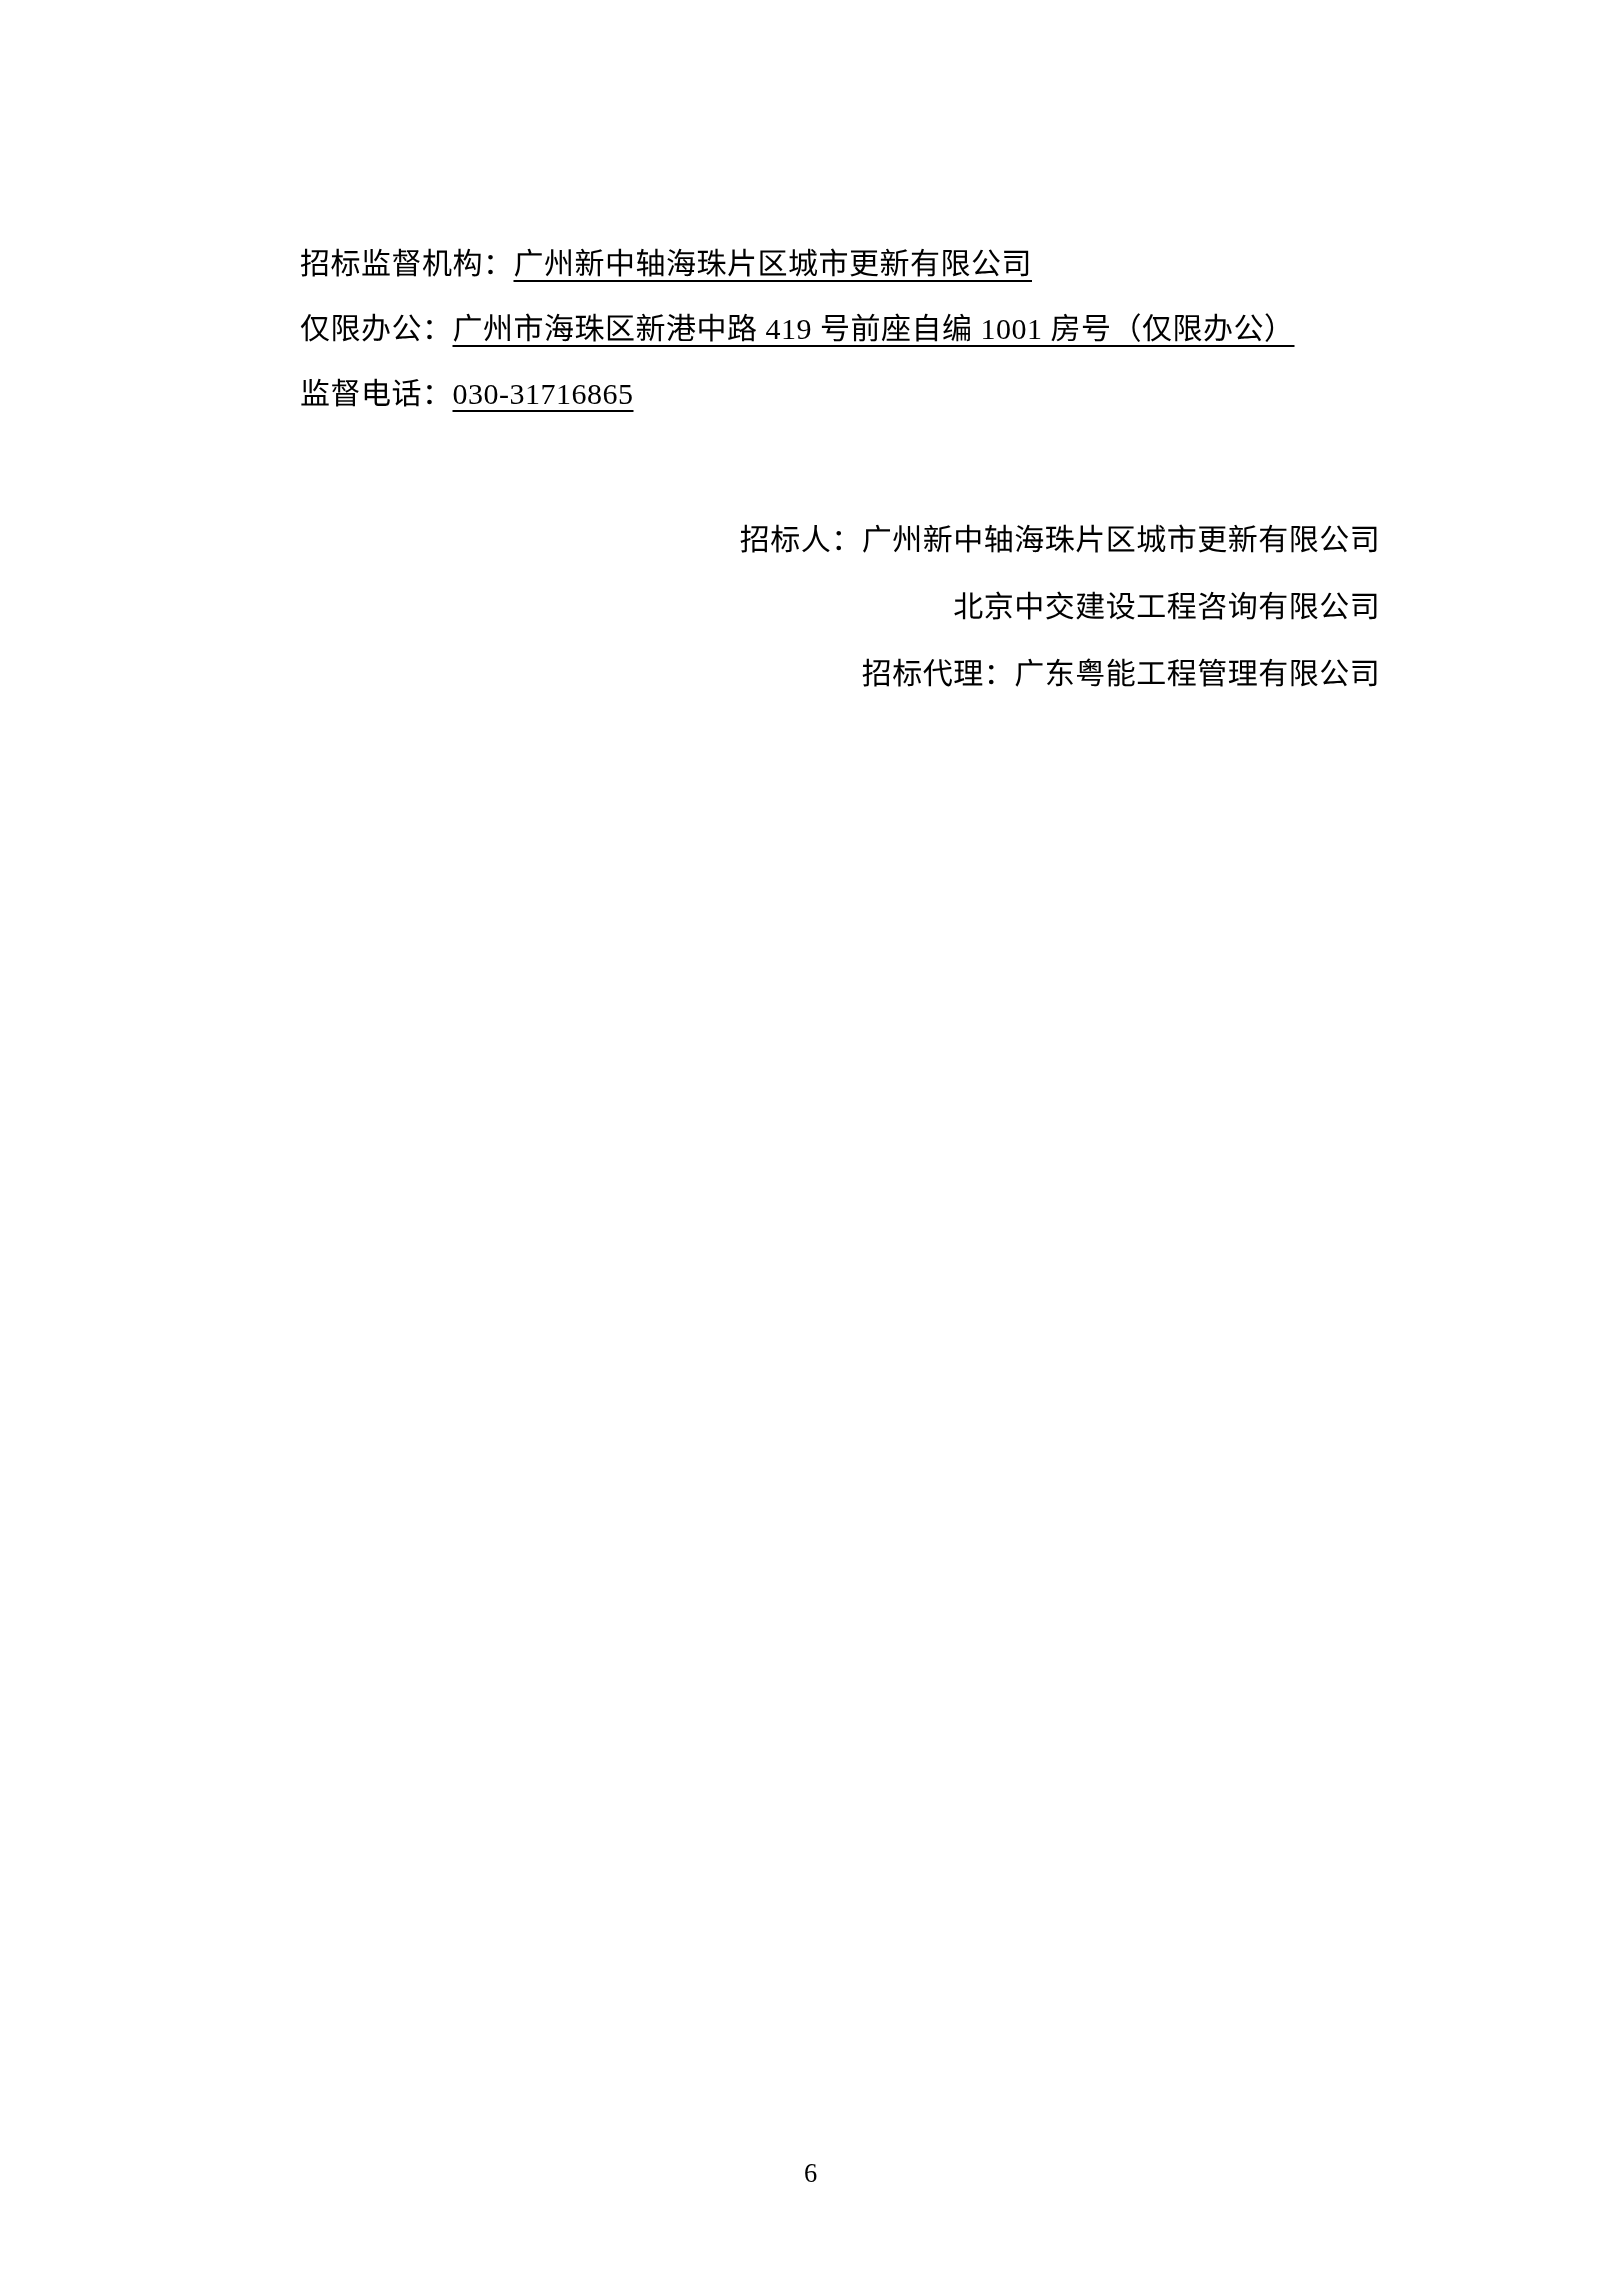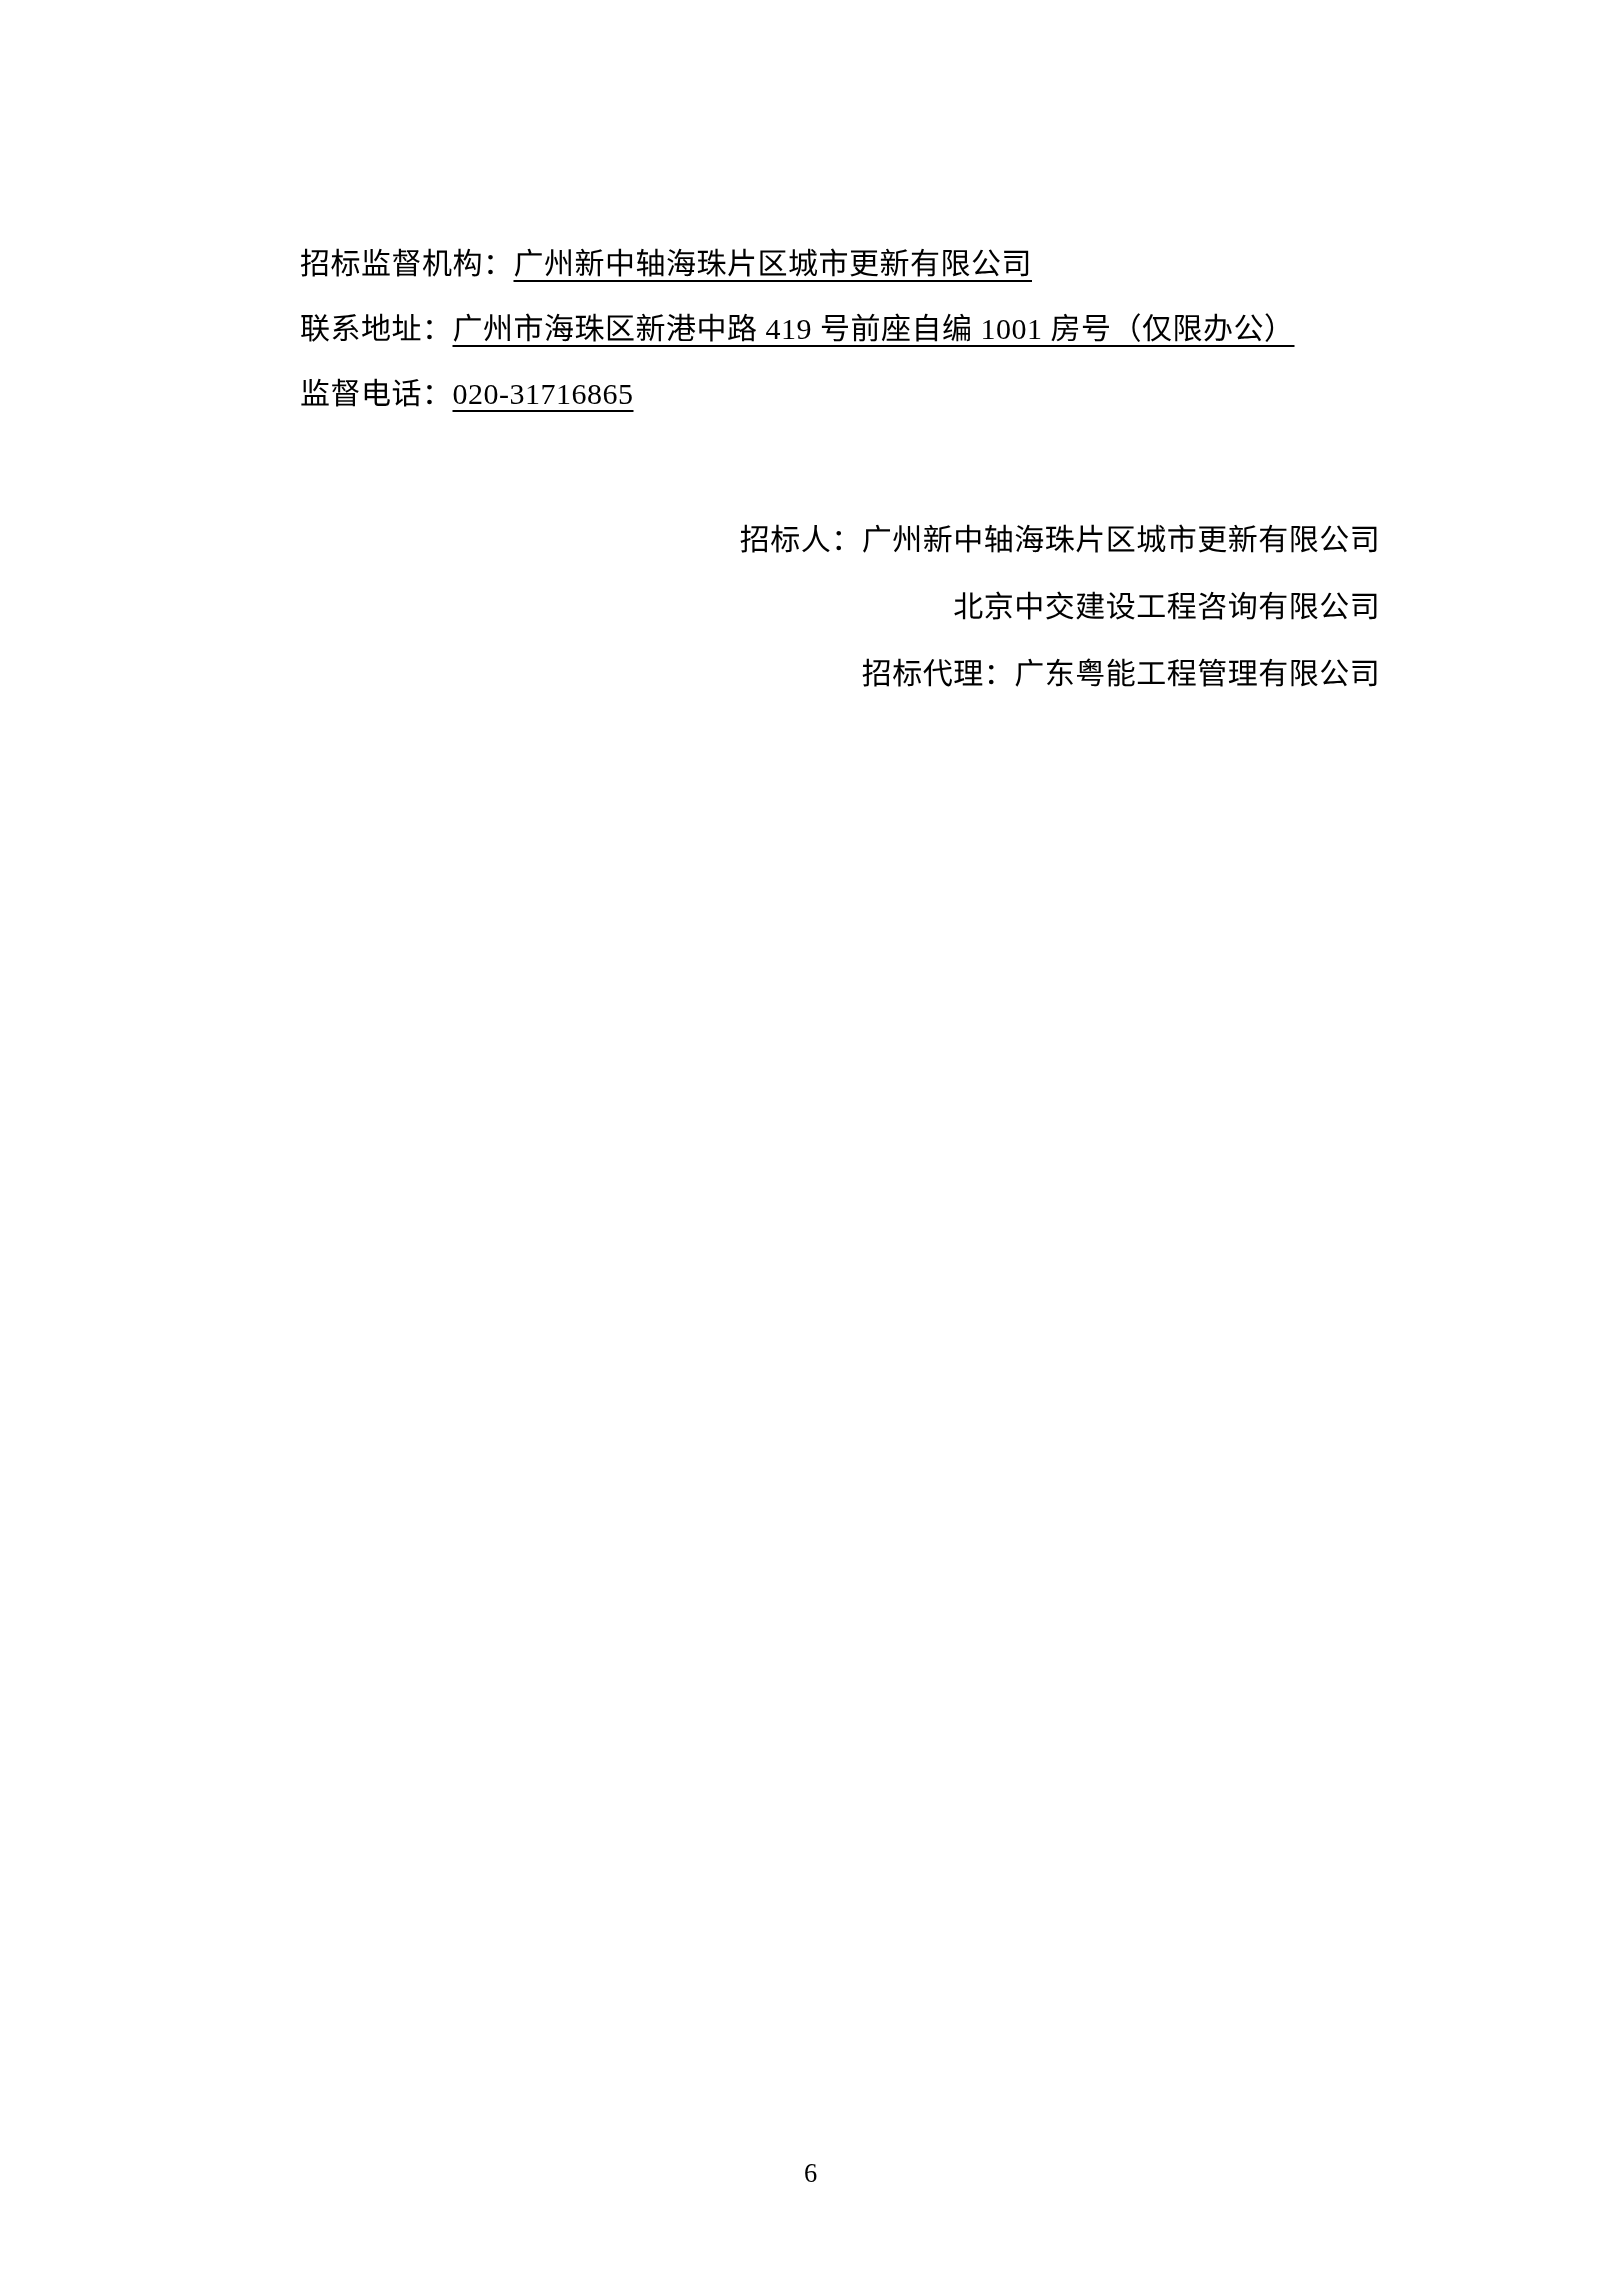--- a/index.html
+++ b/index.html
@@ -80,24 +80,24 @@
 
 <div class="page">
 
   <div class="content">
 
     <div class="block">
       <div class="line">
         <span class="label">招标监督机构：</span><span class="ul">广州新中轴海珠片区城市更新有限公司</span>
       </div>
       <div class="line">
-        <span class="label">联系地址：</span><span class="ul">广州市海珠区新港中路 419 号前座自编 1001 房号（仅限办公）</span>
+        <span class="label">仅限办公：</span><span class="ul">广州市海珠区新港中路 419 号前座自编 1001 房号（仅限办公）</span>
       </div>
       <div class="line">
-        <span class="label">监督电话：</span><span class="ul">020-31716865</span>
+        <span class="label">监督电话：</span><span class="ul">030-31716865</span>
       </div>
     </div>
 
     <div class="block-gap"></div>
 
     <div class="right-block">
       <div class="line">
         <span class="label">招标人：</span><span>广州新中轴海珠片区城市更新有限公司</span>
       </div>
       <div class="line">

